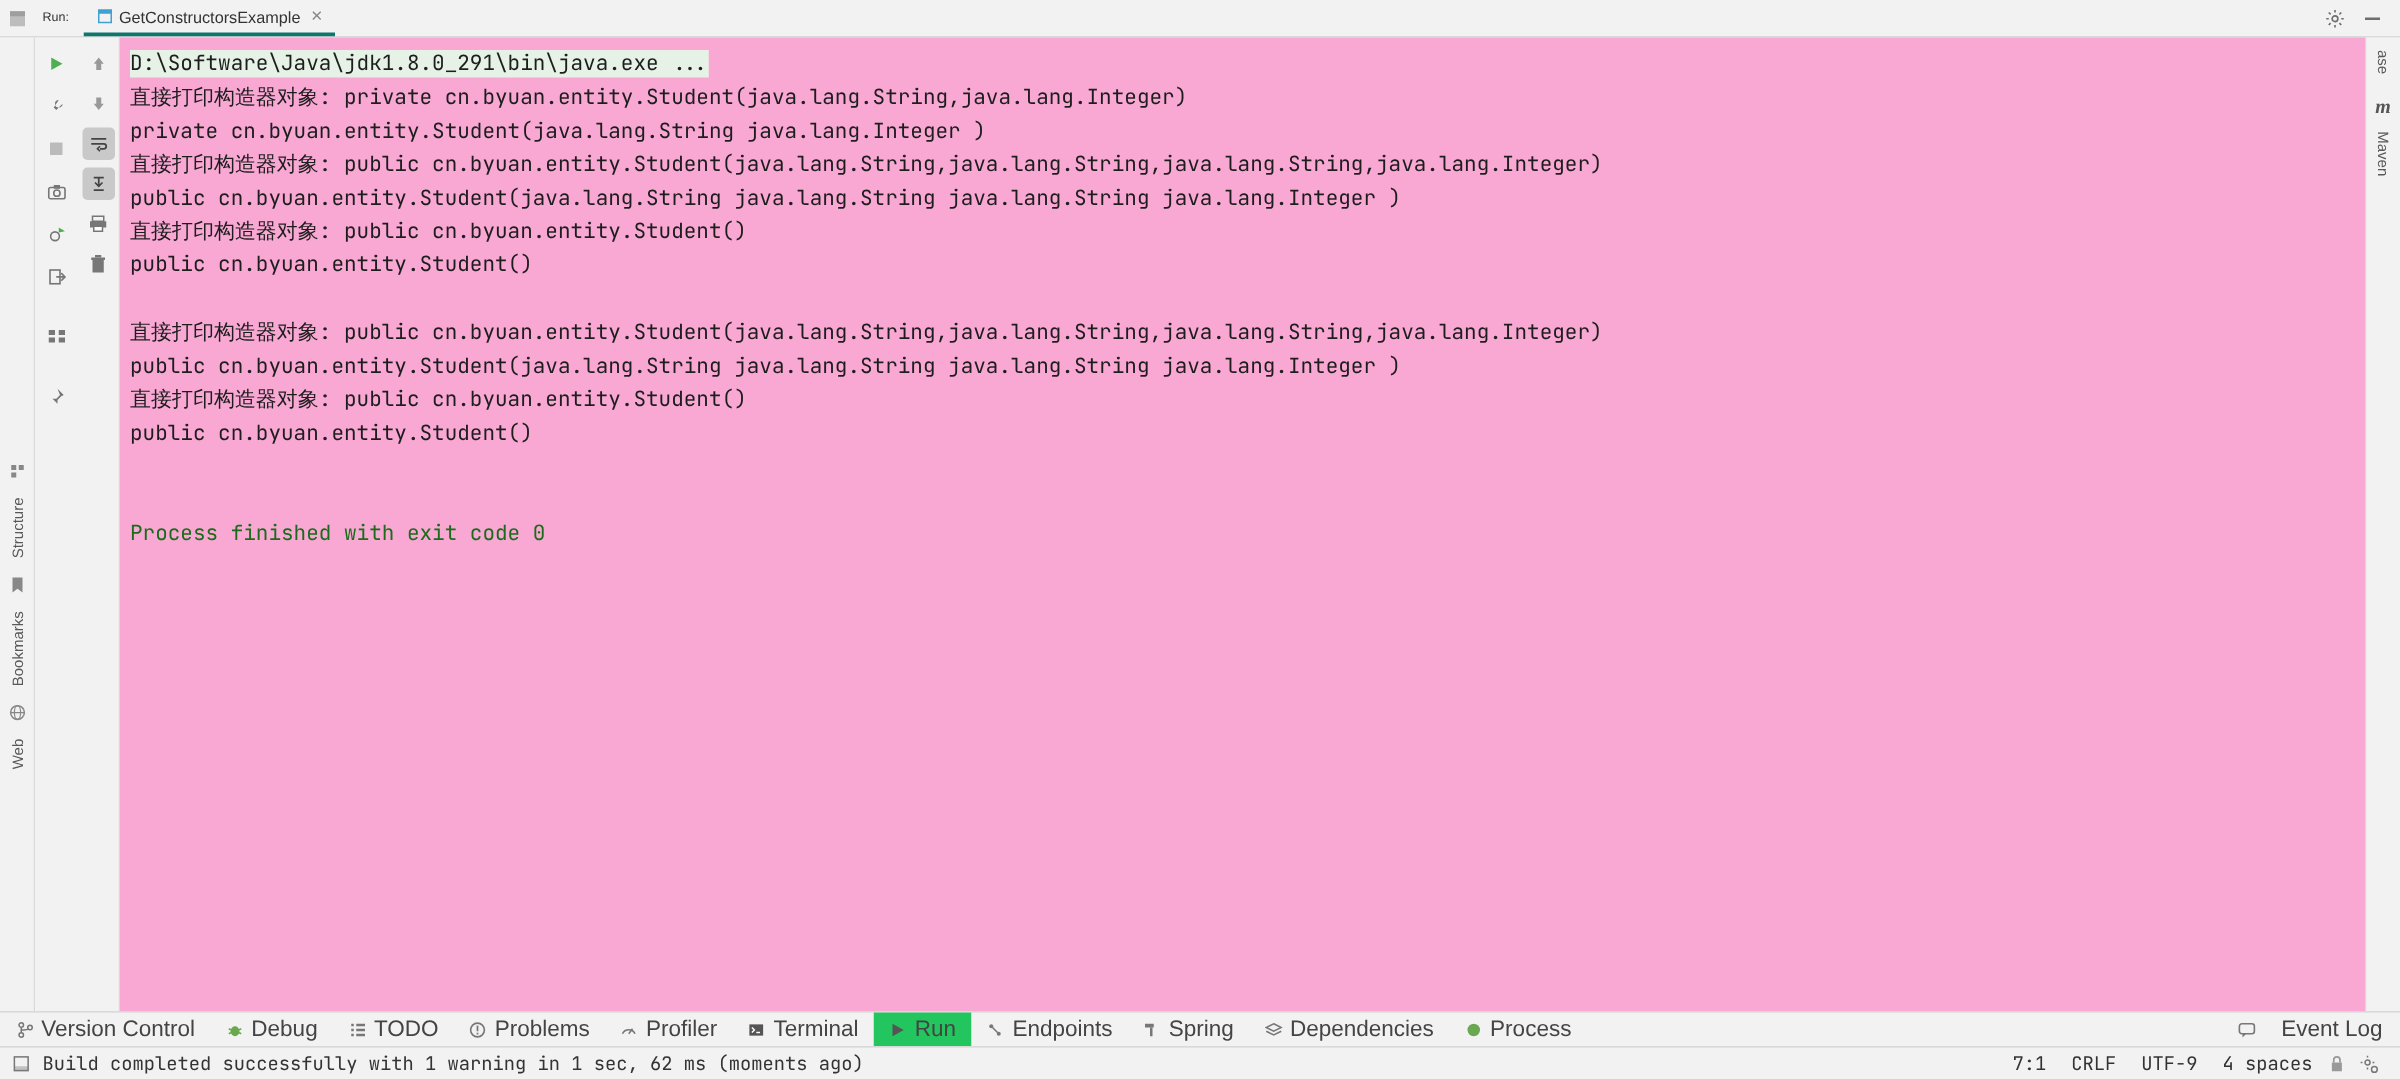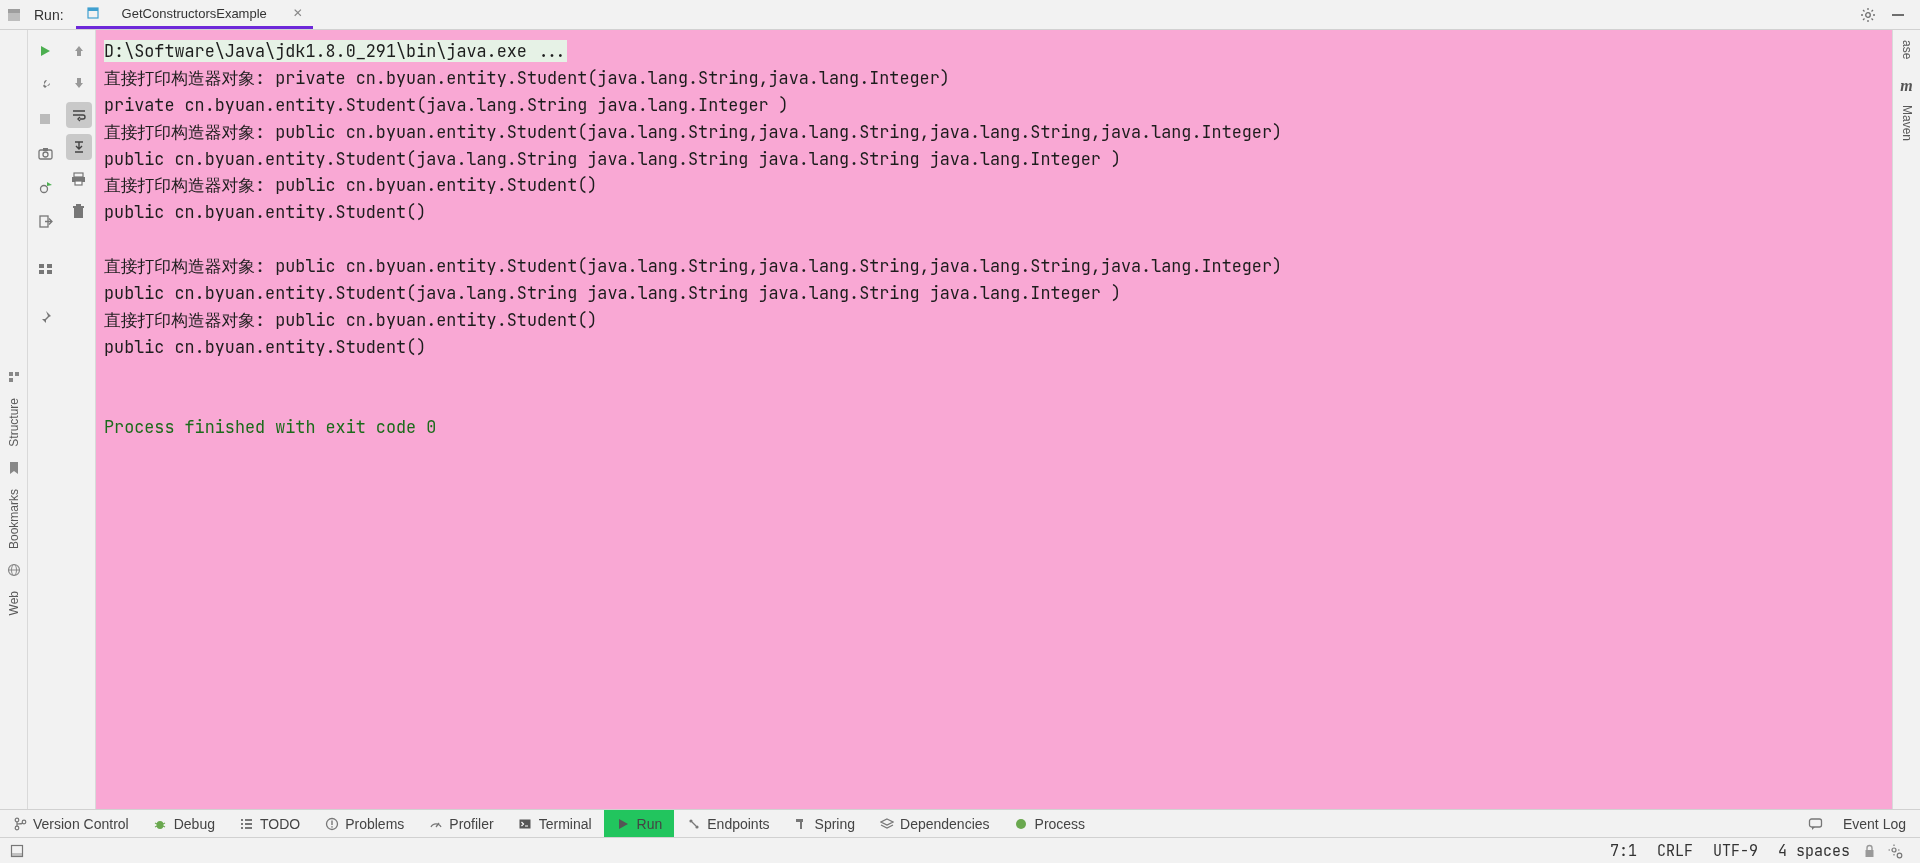--- a/index.html
+++ b/index.html
@@ -2,22 +2,22 @@
 <html><head>
 <meta charset="utf-8">
 <style>
   * { box-sizing: border-box; margin: 0; padding: 0; }
   html, body { width: 1920px; height: 863px; font-family: "Segoe UI", Arial, sans-serif; font-size: 13px; background: #f2f2f2; color: #333; overflow: hidden; }
   .root { display: flex; flex-direction: column; height: 100%; }
 
   
   .run-header { height: 30px; display: flex; align-items: center; border-bottom: 1px solid #d1d1d1; background: #f2f2f2; }
   .run-header .lbl { width: 28px; height: 28px; display:flex;align-items:center;justify-content:center;}
-  .run-header .run-label { padding: 0 6px; font-size: 14px; }
-  .run-tab { display: flex; align-items: center; height: 100%; padding: 12px 10px; border-bottom: 3px solid #6d28d9; margin-left: 6px; gap:22px; }
+  .run-header .run-label { padding: 0 6px; font-size: 10px; }
+  .run-tab { display: flex; align-items: center; height: 100%; padding: 12px 10px; border-bottom: 3px solid #0f766e; margin-left: 6px; gap:4px; }
   .run-tab .icon-app { color:#40a0d0; }
   .run-tab .close-x { color:#888; font-size:12px; margin-left:4px; cursor:default;}
   .spacer { flex: 1; }
   .hdr-actions { display:flex; gap:14px; padding-right:14px; }
   .hdr-actions .iconbtn { color:#6e6e6e; cursor:default; }
 
   
   .main { flex: 1; display: flex; min-height: 0; }
   .left-gutter { width: 28px; background: #f2f2f2; border-right: 1px solid #d9d9d9; display:flex; flex-direction:column; align-items:center; padding-top:4px; gap:0;}
   .left-gutter .vertical-label { writing-mode: vertical-rl; transform: rotate(180deg); font-size:12px; color:#595959; margin: 8px 0;}
@@ -28,21 +28,21 @@
   .tool-col1 .btn, .tool-col2 .btn { width:26px;height:26px;display:flex;align-items:center;justify-content:center;color:#6e6e6e;border-radius:4px;}
   .tool-col2 .btn.active { background:#c9c9c9; color:#333;}
   .console { flex:1; background:#f9a8d4; padding: 8px 8px 8px 8px; font-family: "JetBrains Mono","Consolas",monospace; font-size:16.8px; line-height:1.6; white-space:pre; overflow:auto; color:#1d1d1d;}
   .console .cmd { background:#e6f2e6; display:inline;}
   .console .exit { color:#1a6b1a; }
   .right-gutter { width: 28px; background:#f2f2f2; border-left:1px solid #d9d9d9; display:flex;flex-direction:column;align-items:center;padding-top:6px;gap:6px;}
   .right-gutter .vertical-label { writing-mode: vertical-rl; font-size:12px;color:#595959;margin-top:4px;}
   .right-gutter .mlogo { font-family: Georgia, serif; font-style:italic; font-weight:bold; font-size:16px; color:#555;}
 
   
-  .bottom-bar { height:28px; background:#f2f2f2; border-top:1px solid #d1d1d1; display:flex; align-items:stretch; font-size:14px;}
+  .bottom-bar { height:28px; background:#f2f2f2; border-top:1px solid #d1d1d1; display:flex; align-items:stretch; font-size:18px;}
   .bottom-bar .tab { display:flex;align-items:center;gap:6px;padding:0 12px;color:#444;cursor:default;}
   .bottom-bar .tab.active { background:#22c55e;}
   .bottom-bar .tab .ic { width:15px;height:15px;display:inline-flex;align-items:center;justify-content:center;color:#6e6e6e;}
   .bottom-bar .grow { flex:1; }
   .bottom-bar .eventlog { display:flex;align-items:center;gap:20px;padding:0 14px;color:#444;}
 
   
   .status-bar { height:26px; background:#f2f2f2; border-top:1px solid #d1d1d1; display:flex; align-items:center; font-family:"JetBrains Mono","Consolas",monospace; font-size:15px; color:#333; padding:0 8px;}
   .status-bar .sicon { width:18px;height:18px;display:inline-flex;align-items:center;justify-content:center;color:#6e6e6e;margin-right:8px;}
   .status-bar .sgrow { flex:1; }
@@ -361,20 +361,21 @@
       </div>
   </div>
 
   <div class="status-bar">
     <span class="sicon">
         <svg width="14" height="14" viewBox="0 0 14 14">
           <rect x="1.5" y="1.5" width="11" height="11" fill="none" stroke="#777" stroke-width="1.2"></rect>
           <rect x="1.5" y="9" width="11" height="3.5" fill="#777" opacity="0.4"></rect>
         </svg>
       </span>
+    <span>Build completed successfully with 1 warning in 1 sec, 62 ms (moments ago)</span>
     <span class="sgrow"></span>
     <span class="field">7:1</span>
     <span class="field">CRLF</span>
     <span class="field">UTF-9</span>
     <span class="field">4 spaces</span>
     <span class="sicon">
         <svg width="13" height="14" viewBox="0 0 13 14">
           <rect x="2.5" y="6" width="8" height="7" fill="#999"></rect>
           <path d="M4 6 v-2 a2.5 2.5 0 0 1 5 0 v2" fill="none" stroke="#999" stroke-width="1.4"></path>
         </svg>

